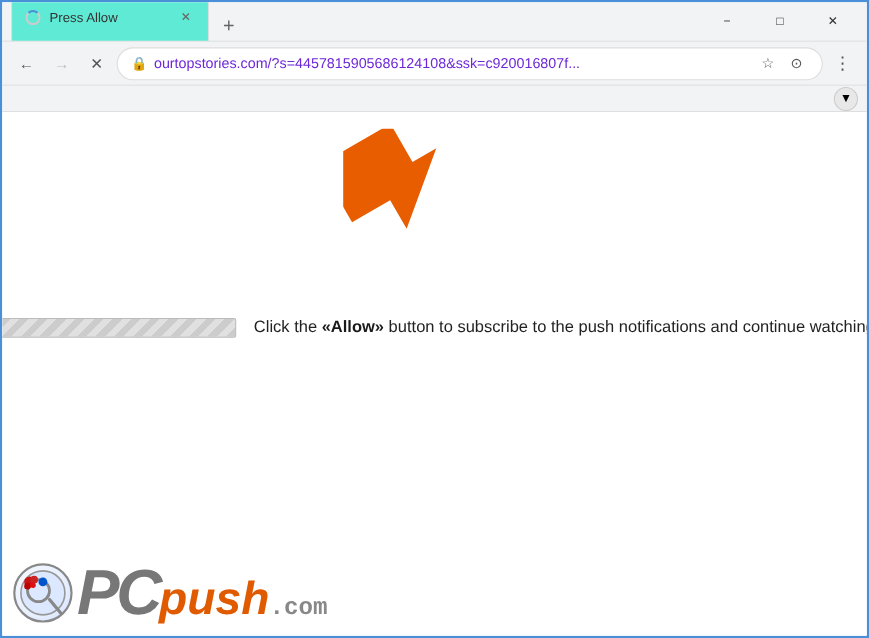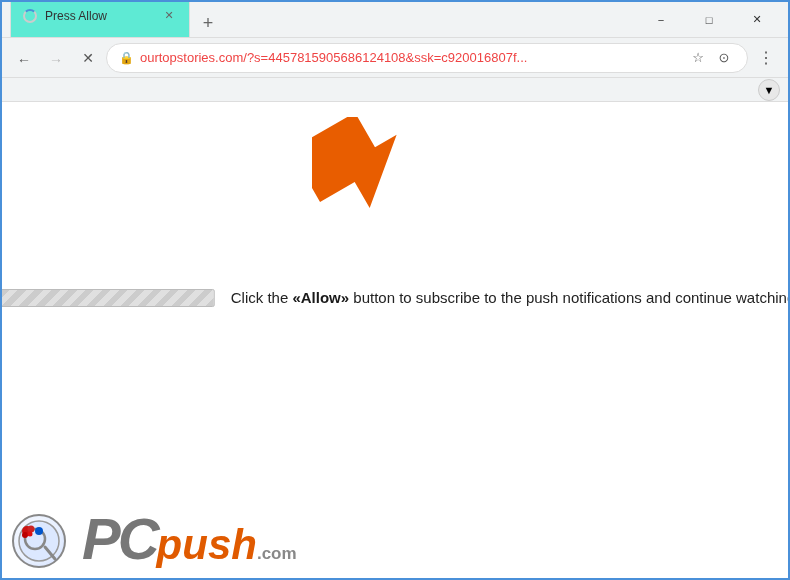--- a/index.html
+++ b/index.html
@@ -143,21 +143,21 @@
       gap: 6px;
     }
 
     .lock-icon {
       font-size: 12px;
       color: #555;
     }
 
     .address-text {
       font-size: 13px;
-      color: #ef4444;
+      color: #6d28d9;
       flex: 1;
       white-space: nowrap;
       overflow: hidden;
       text-overflow: ellipsis;
     }
 
     .address-icons {
       display: flex;
       align-items: center;
       gap: 4px;
@@ -264,22 +264,22 @@
       font-weight: bold;
       color: #1a1a1a;
     }
 
     
     .pcrisk-logo {
       position: absolute;
       bottom: 10px;
       left: 10px;
       display: flex;
-      align-items: flex-end;
-      gap: 12px;
+      align-items: center;
+      gap: 0;
     }
 
     .pcrisk-circle {
       width: 54px;
       height: 54px;
       border-radius: 50%;
       background: radial-gradient(circle at 40% 40%, #fff 0%, #e8f0ff 60%, #c8d8ff 100%);
       border: 2px solid #888;
       display: flex;
       align-items: center;
@@ -370,17 +370,17 @@
         <circle cx="14" cy="10" r="3.5" fill="#cc2222"></circle>
         <circle cx="8" cy="16" r="3" fill="#bb0000"></circle>
         <circle cx="13" cy="15" r="2.5" fill="#dd1111"></circle>
 
         <circle cx="22" cy="12" r="4" fill="#0055cc"></circle>
       </svg>
     </div>
     <div style="display:flex; align-items:baseline; margin-left:4px;">
       <span style="font-size:58px; font-weight:900; font-family:'Arial Black',Arial,sans-serif; font-style:italic; color:#777; line-height:1; letter-spacing:-3px;">PC</span>
       <span style="font-size:42px; font-weight:900; font-family:'Arial Black',Arial,sans-serif; font-style:italic; color:#e05a00; line-height:1;">push</span>
-      <span style="font-size:17px; font-weight:700; font-family:Liberation Sans, sans-serif; color:#888; line-height:1;">.com</span>
+      <span style="font-size:22px; font-weight:700; font-family:Liberation Mono, monospace; color:#888; line-height:1;">.com</span>
     </div>
   </div>
 
 </div>
 
 </body></html>

